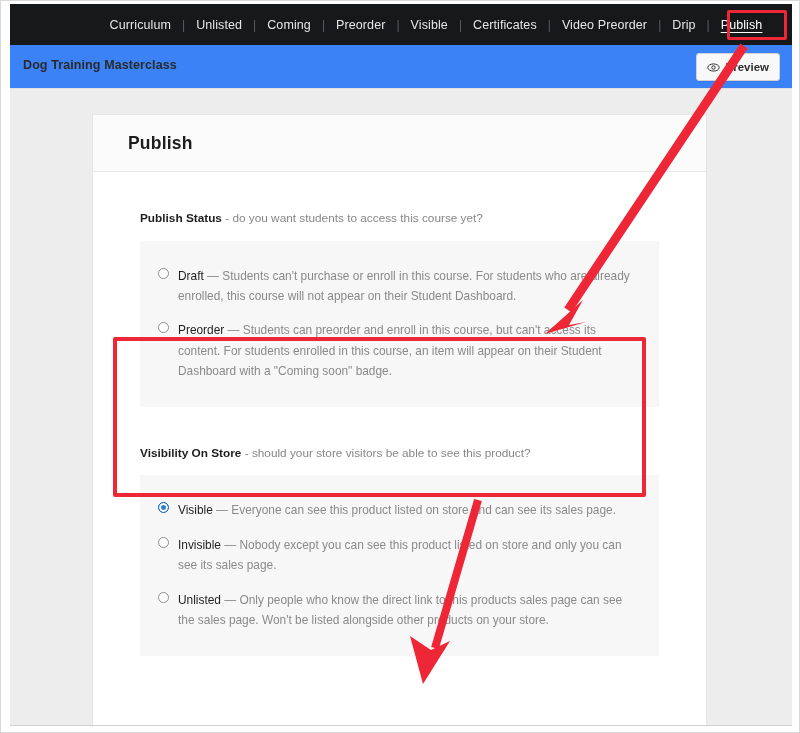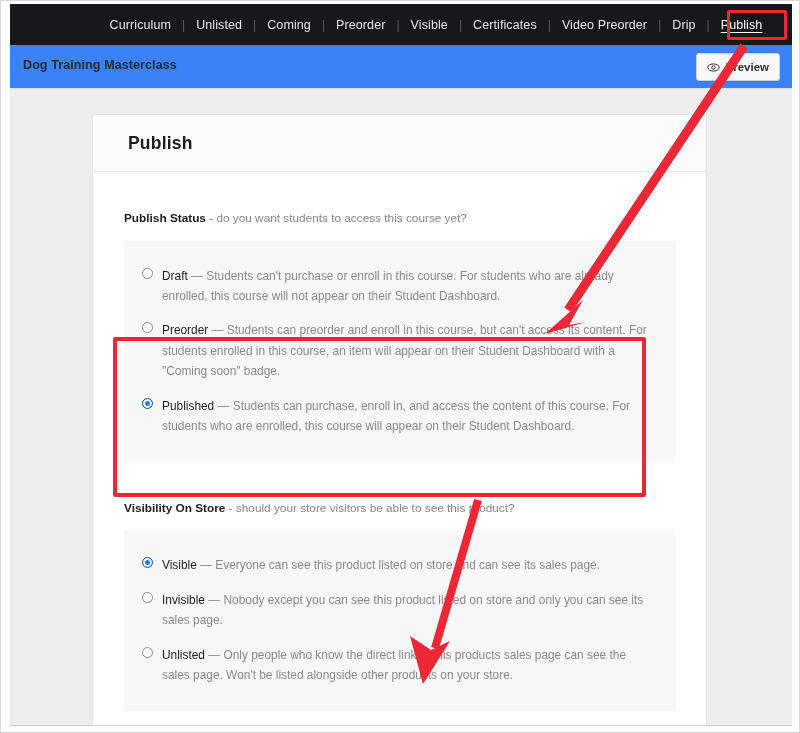--- a/index.html
+++ b/index.html
@@ -130,21 +130,21 @@
     align-items: center;
     padding-left: 35px;
   }
   #card-title {
     font-size: 17.5px;
     font-weight: bold;
     color: #1d1d1d;
     letter-spacing: .2px;
   }
   #card-body {
-    padding: 0 31px;
+    padding: 0 47px;
   }
 
   .section-label {
     font-size: 11.8px;
     color: #878787;
     padding-top: 38px;
     padding-bottom: 0;
     line-height: 1.4;
   }
   .section-label b { color:#1d1d1d; font-weight: bold; }
@@ -264,24 +264,20 @@
           <div class="opt-row">
             <span class="radio"></span>
             <span class="opt-text"><b>Draft</b><span> — </span><span>Students can't purchase or enroll in this course. For students who are already enrolled, this course will not appear on their Student Dashboard.</span></span>
           </div>
 
           <div class="opt-row">
             <span class="radio"></span>
             <span class="opt-text"><b>Preorder</b><span> — </span><span>Students can preorder and enroll in this course, but can't access its content. For students enrolled in this course, an item will appear on their Student Dashboard with a "Coming soon" badge.</span></span>
           </div>
 
-          <div class="opt-row">
-            <span class="radio checked"></span>
-            <span class="opt-text"><b>Published</b><span> — </span><span>Students can purchase, enroll in, and access the content of this course. For students who are enrolled, this course will appear on their Student Dashboard.</span></span>
-          </div>
 
         </div>
 
         <div class="section-label">
           <b>Visibility On Store</b><span> - should your store visitors be able to see this product?</span>
         </div>
 
         <div class="options-group">
 
           <div class="opt-row">

